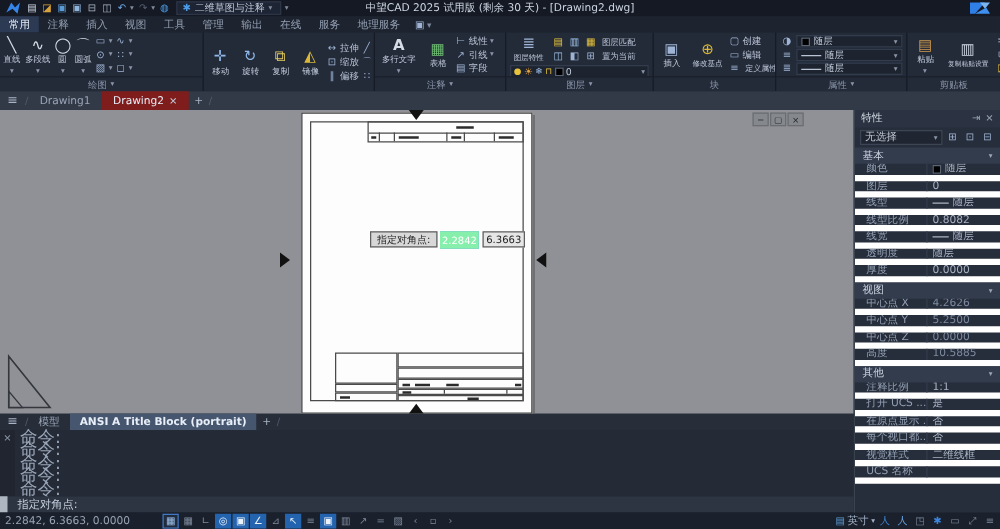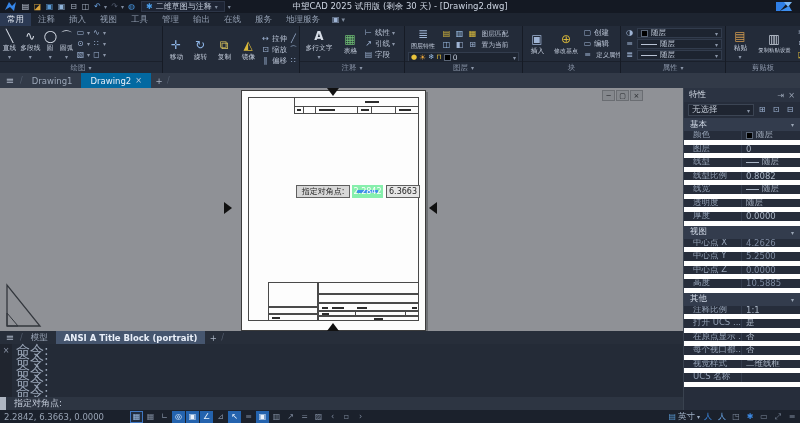--- a/index.html
+++ b/index.html
@@ -39,37 +39,37 @@
   .ldrop{display:flex;align-items:center;gap:2px;height:11px;background:#1d2430;border:1px solid #323c4d;padding:0 2px;font-size:7.5px;color:#c3ccdb;cursor:pointer}
   .swatch{width:7px;height:7px;background:#000;border:1px solid #5a6576;display:inline-block}
   .pdrow{display:flex;align-items:center;gap:2px;height:10px;cursor:pointer}
   .pdbox{flex:1;display:flex;align-items:center;gap:3px;background:#1d2430;border:1px solid #323c4d;height:10px;padding:0 3px;font-size:7.5px;color:#c3ccdb}
   .lineglyph{display:inline-block;width:16px;height:1px;background:#b9c3d4}
 
   
   .doctabs{position:absolute;top:73px;left:0;width:800px;height:15px;background:#323a48;display:flex;align-items:stretch;font-size:8.5px}
   .burger{width:20px;display:flex;align-items:center;justify-content:center;color:#aab4c4;font-size:10px;cursor:pointer}
   .dtab{display:flex;align-items:center;gap:4px;padding:0 9px;color:#9aa5b6;cursor:pointer}
-  .dtab.act{background:#0369a1;color:#e9eff9}
+  .dtab.act{background:#7f1d1d;color:#e9eff9}
   .dtab .x{font-size:8px;color:#c3cdde}
   .plus{width:16px;display:flex;align-items:center;justify-content:center;color:#aab4c4;cursor:pointer}
   .slash{color:#525c6d;display:flex;align-items:center;font-size:8px}
 
   
   .canvas{position:absolute;top:88px;left:0;width:683px;height:243px;background:#8f9196;overflow:hidden}
   .paper{position:absolute;left:241px;top:2px;width:185px;height:241px;background:#fdfdfd;border:1px solid #3c3c3c;box-shadow:2px 2px 0 #6e7074}
   .frame{position:absolute;left:6px;top:6px;right:6px;bottom:9px;border:1px solid #4a4a4a}
   .cell{position:absolute;border:1px solid #4a4a4a}
   .dash{position:absolute;height:2px;background:#2c2c2c}
   .vline{position:absolute;width:1px;background:#4a4a4a}
   .arrow{position:absolute;width:0;height:0}
   .winctl{position:absolute;top:2px;right:40px;display:flex;gap:1px}
   .winctl span{width:13px;height:11px;background:#85888d;border:1px solid #6a6d72;color:#24262a;font-size:7px;display:flex;align-items:center;justify-content:center;cursor:pointer}
   .tt-label{position:absolute;left:296px;top:97px;width:54px;height:13px;background:#d8d8d8;border:1px solid #5f5f5f;color:#1e1e1e;font-size:8px;display:flex;align-items:center;justify-content:center;white-space:nowrap}
-  .tt-in1{position:absolute;left:352px;top:97px;width:31px;height:13px;background:#3d8fe8;border:5px solid #86efac;color:#fff;font-size:8px;display:flex;align-items:center;justify-content:center}
+  .tt-in1{position:absolute;left:352px;top:97px;width:31px;height:13px;background:#3d8fe8;border:7px solid #86efac;color:#fff;font-size:8px;display:flex;align-items:center;justify-content:center}
   .tt-in2{position:absolute;left:386px;top:97px;width:34px;height:13px;background:#e6e6e6;border:1px solid #5f5f5f;color:#1e1e1e;font-size:8px;display:flex;align-items:center;justify-content:center}
 
   
   .layoutbar{position:absolute;top:331px;left:0;width:683px;height:13px;background:#272e3a;display:flex;align-items:stretch;font-size:8.5px}
   .ltab{display:flex;align-items:center;padding:0 8px;color:#9aa5b6;cursor:pointer;white-space:nowrap}
   .ltab.act{background:#46566f;color:#e9eff9;font-weight:bold}
 
   
   .cmd{position:absolute;top:344px;left:0;width:683px;height:53px;background:#242b37;display:flex}
   .cmd-gutter{width:12px;background:#20252f;display:flex;flex-direction:column;align-items:center;padding-top:2px}

